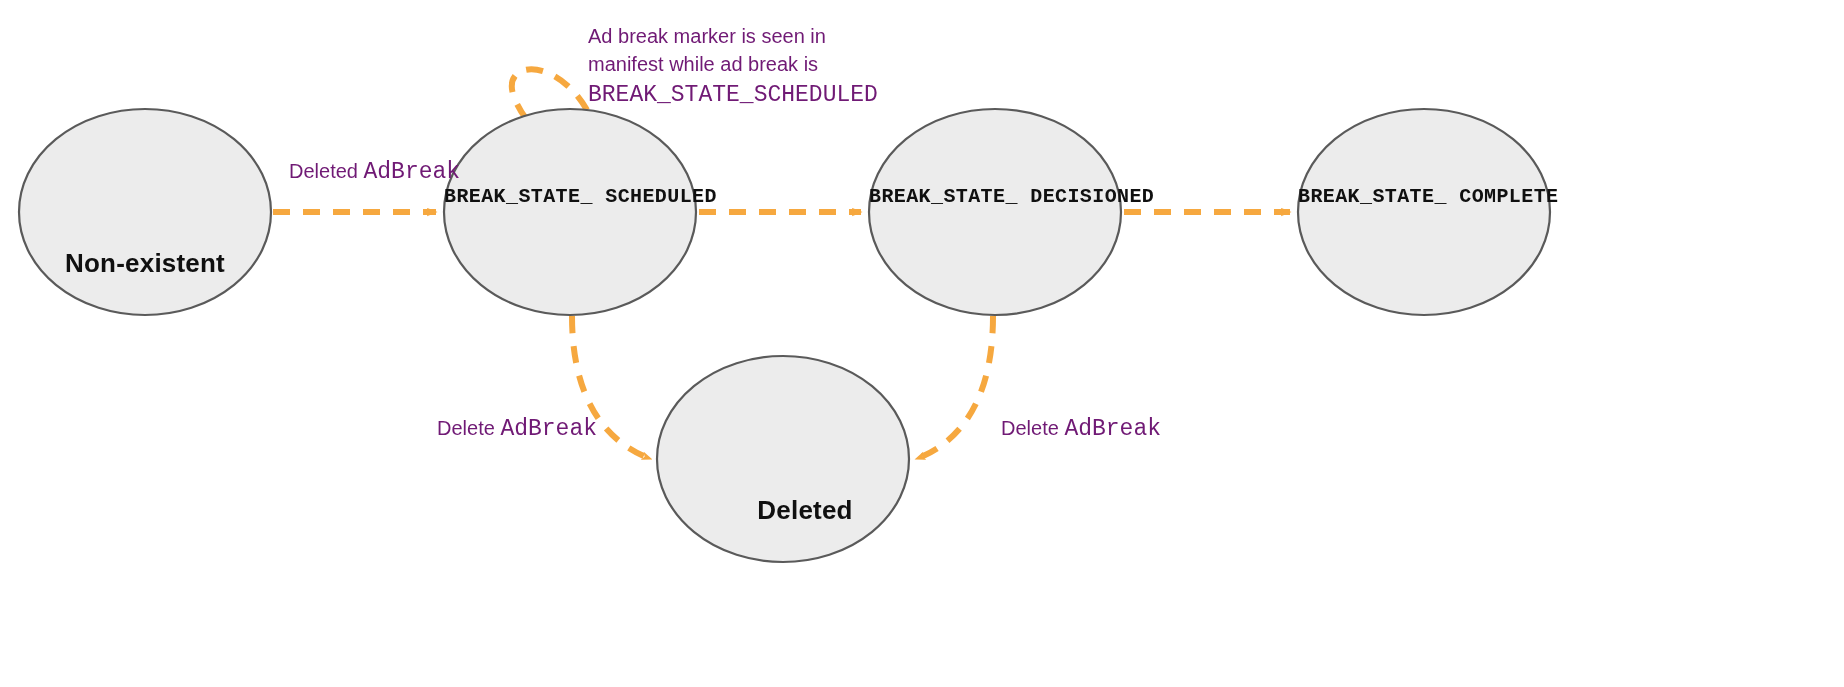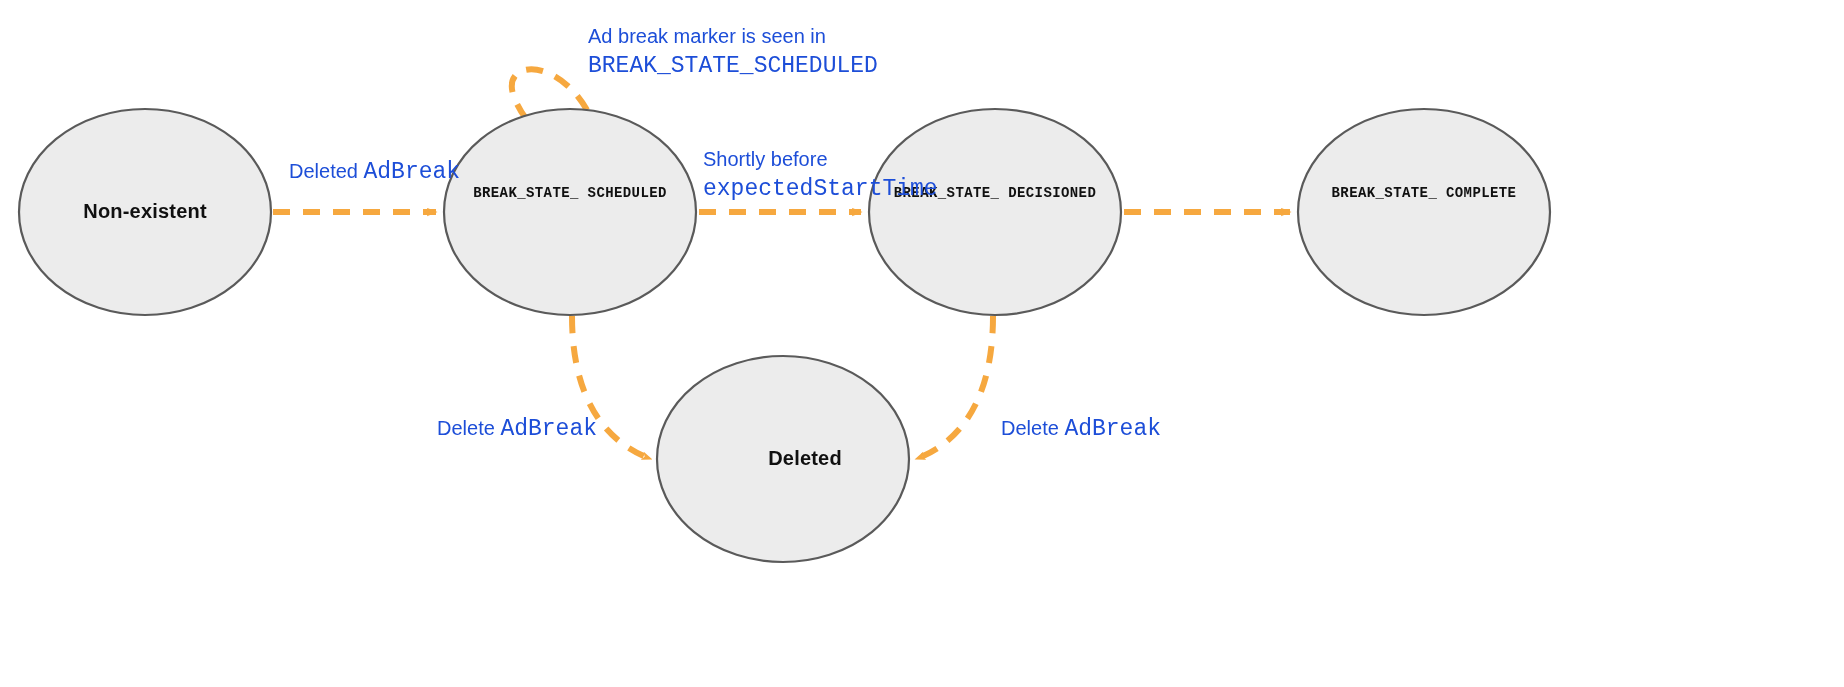--- a/index.html
+++ b/index.html
@@ -33,31 +33,32 @@
     position: absolute;
     text-align: center;
     font-weight: bold;
     color: #101010;
     line-height: 1.32;
     pointer-events: none;
     white-space: nowrap;
   }
   .node-label.plain {
     font-family: "Liberation Sans", sans-serif;
-    font-size: 20px;
+    font-size: 26px;
     letter-spacing: 0.2px;
+    margin-top: 48px;
   }
   .node-label.code {
     font-family: "Liberation Mono", monospace;
-    font-size: 14px;
+    font-size: 20px;
     letter-spacing: 0.4px;
   }
   .edge-label {
     position: absolute;
-    color: #1d4ed8;
+    color: #701a75;
     line-height: 1.42;
     white-space: nowrap;
     pointer-events: none;
   }
   .edge-label .sans {
     font-family: "Liberation Sans", sans-serif;
     font-size: 20px;
   }
   .edge-label .mono {
     font-family: "Liberation Mono", monospace;
@@ -130,27 +131,24 @@
   <div class="node-label plain" style="left:657px; top:445px; width:296px;">
     <span class="ln">Deleted</span>
   </div>
 
   <div class="edge-label ec-left" style="left:289px; top:156px;">
     <span class="ln"><span class="sans">Deleted </span><span class="mono">AdBreak</span></span>
   </div>
 
   <div class="edge-label ec-left" style="left:588px; top:22px;">
     <span class="ln"><span class="sans">Ad break marker is seen in</span></span>
+    <span class="ln"><span class="sans">manifest while ad break is</span></span>
     <span class="ln"><span class="mono">BREAK_STATE_SCHEDULED</span></span>
   </div>
 
-  <div class="edge-label ec-left" style="left:703px; top:145px;">
-    <span class="ln"><span class="sans">Shortly before</span></span>
-    <span class="ln"><span class="mono">expectedStartTime</span></span>
-  </div>
 
 
   <div class="edge-label ec-left" style="left:437px; top:413px;">
     <span class="ln"><span class="sans">Delete </span><span class="mono">AdBreak</span></span>
   </div>
 
   <div class="edge-label ec-left" style="left:1001px; top:413px;">
     <span class="ln"><span class="sans">Delete </span><span class="mono">AdBreak</span></span>
   </div>
 

